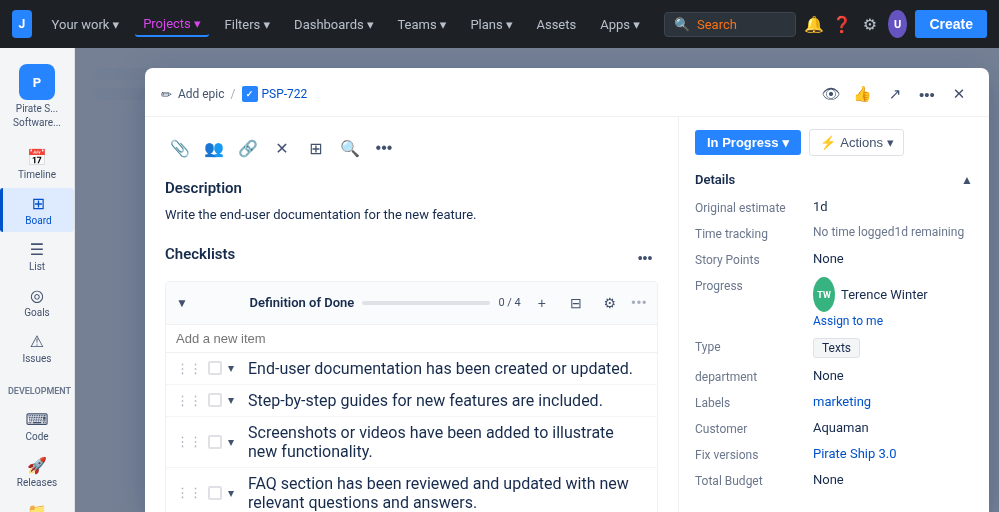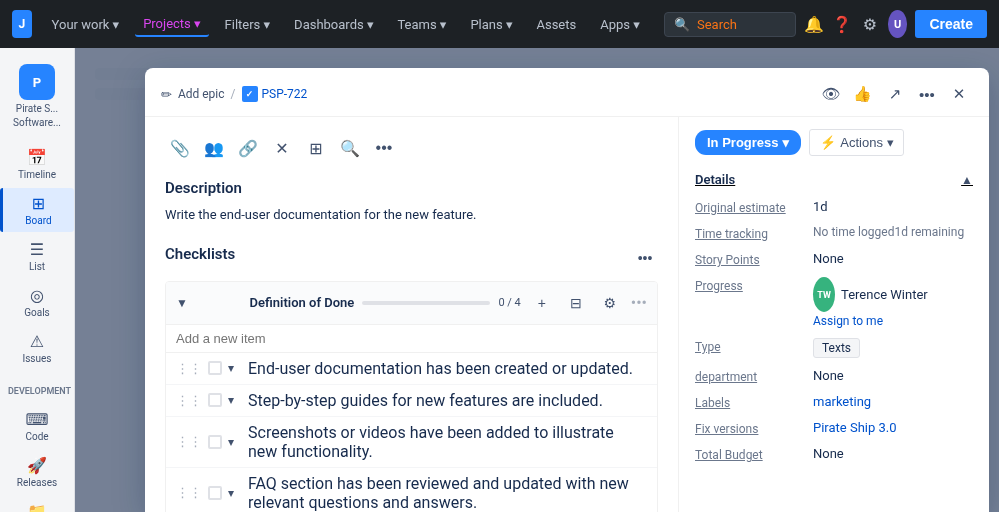--- a/index.html
+++ b/index.html
@@ -434,21 +434,21 @@
     .status-actions-bar {
       display: flex;
       align-items: center;
       gap: 8px;
       margin-bottom: 16px;
     }
     .status-btn {
       background: #2684FF;
       color: white;
       border: none;
-      border-radius: 11px;
+      border-radius: 3px;
       padding: 5px 12px;
       font-size: 13px;
       font-weight: 600;
       cursor: pointer;
       display: flex;
       align-items: center;
       gap: 4px;
     }
     .actions-btn {
       background: transparent;
@@ -463,42 +463,40 @@
       gap: 4px;
     }
 
     
     .details-header {
       display: flex;
       align-items: center;
       justify-content: space-between;
       margin-bottom: 12px;
       cursor: pointer;
-      text-decoration: underline;
     }
     .details-title {
       font-size: 13px;
       font-weight: 600;
       color: #172b4d;
     }
     .details-toggle { color: #42526e; font-size: 12px; }
 
     .detail-row {
       display: flex;
       align-items: flex-start;
       margin-bottom: 10px;
       gap: 8px;
     }
     .detail-label {
       width: 110px;
       font-size: 12px;
       color: #6b778c;
       flex-shrink: 0;
       padding-top: 2px;
-      text-decoration: underline;
     }
     .detail-value {
       font-size: 13px;
       color: #172b4d;
       flex: 1;
     }
     .detail-value.link { color: #0052cc; cursor: pointer; }
 
     .assignee-info {
       display: flex;
@@ -816,20 +814,24 @@
             <div class="detail-row">
               <span class="detail-label">department</span>
               <span class="detail-value">None</span>
             </div>
 
             <div class="detail-row">
               <span class="detail-label">Labels</span>
               <span class="detail-value link">marketing</span>
             </div>
 
+            <div class="detail-row">
+              <span class="detail-label">Customer</span>
+              <span class="detail-value">Aquaman</span>
+            </div>
 
             <div class="detail-row">
               <span class="detail-label">Fix versions</span>
               <span class="detail-value link">Pirate Ship 3.0</span>
             </div>
 
             <div class="detail-row">
               <span class="detail-label">Total Budget</span>
               <span class="detail-value">None</span>
             </div>

